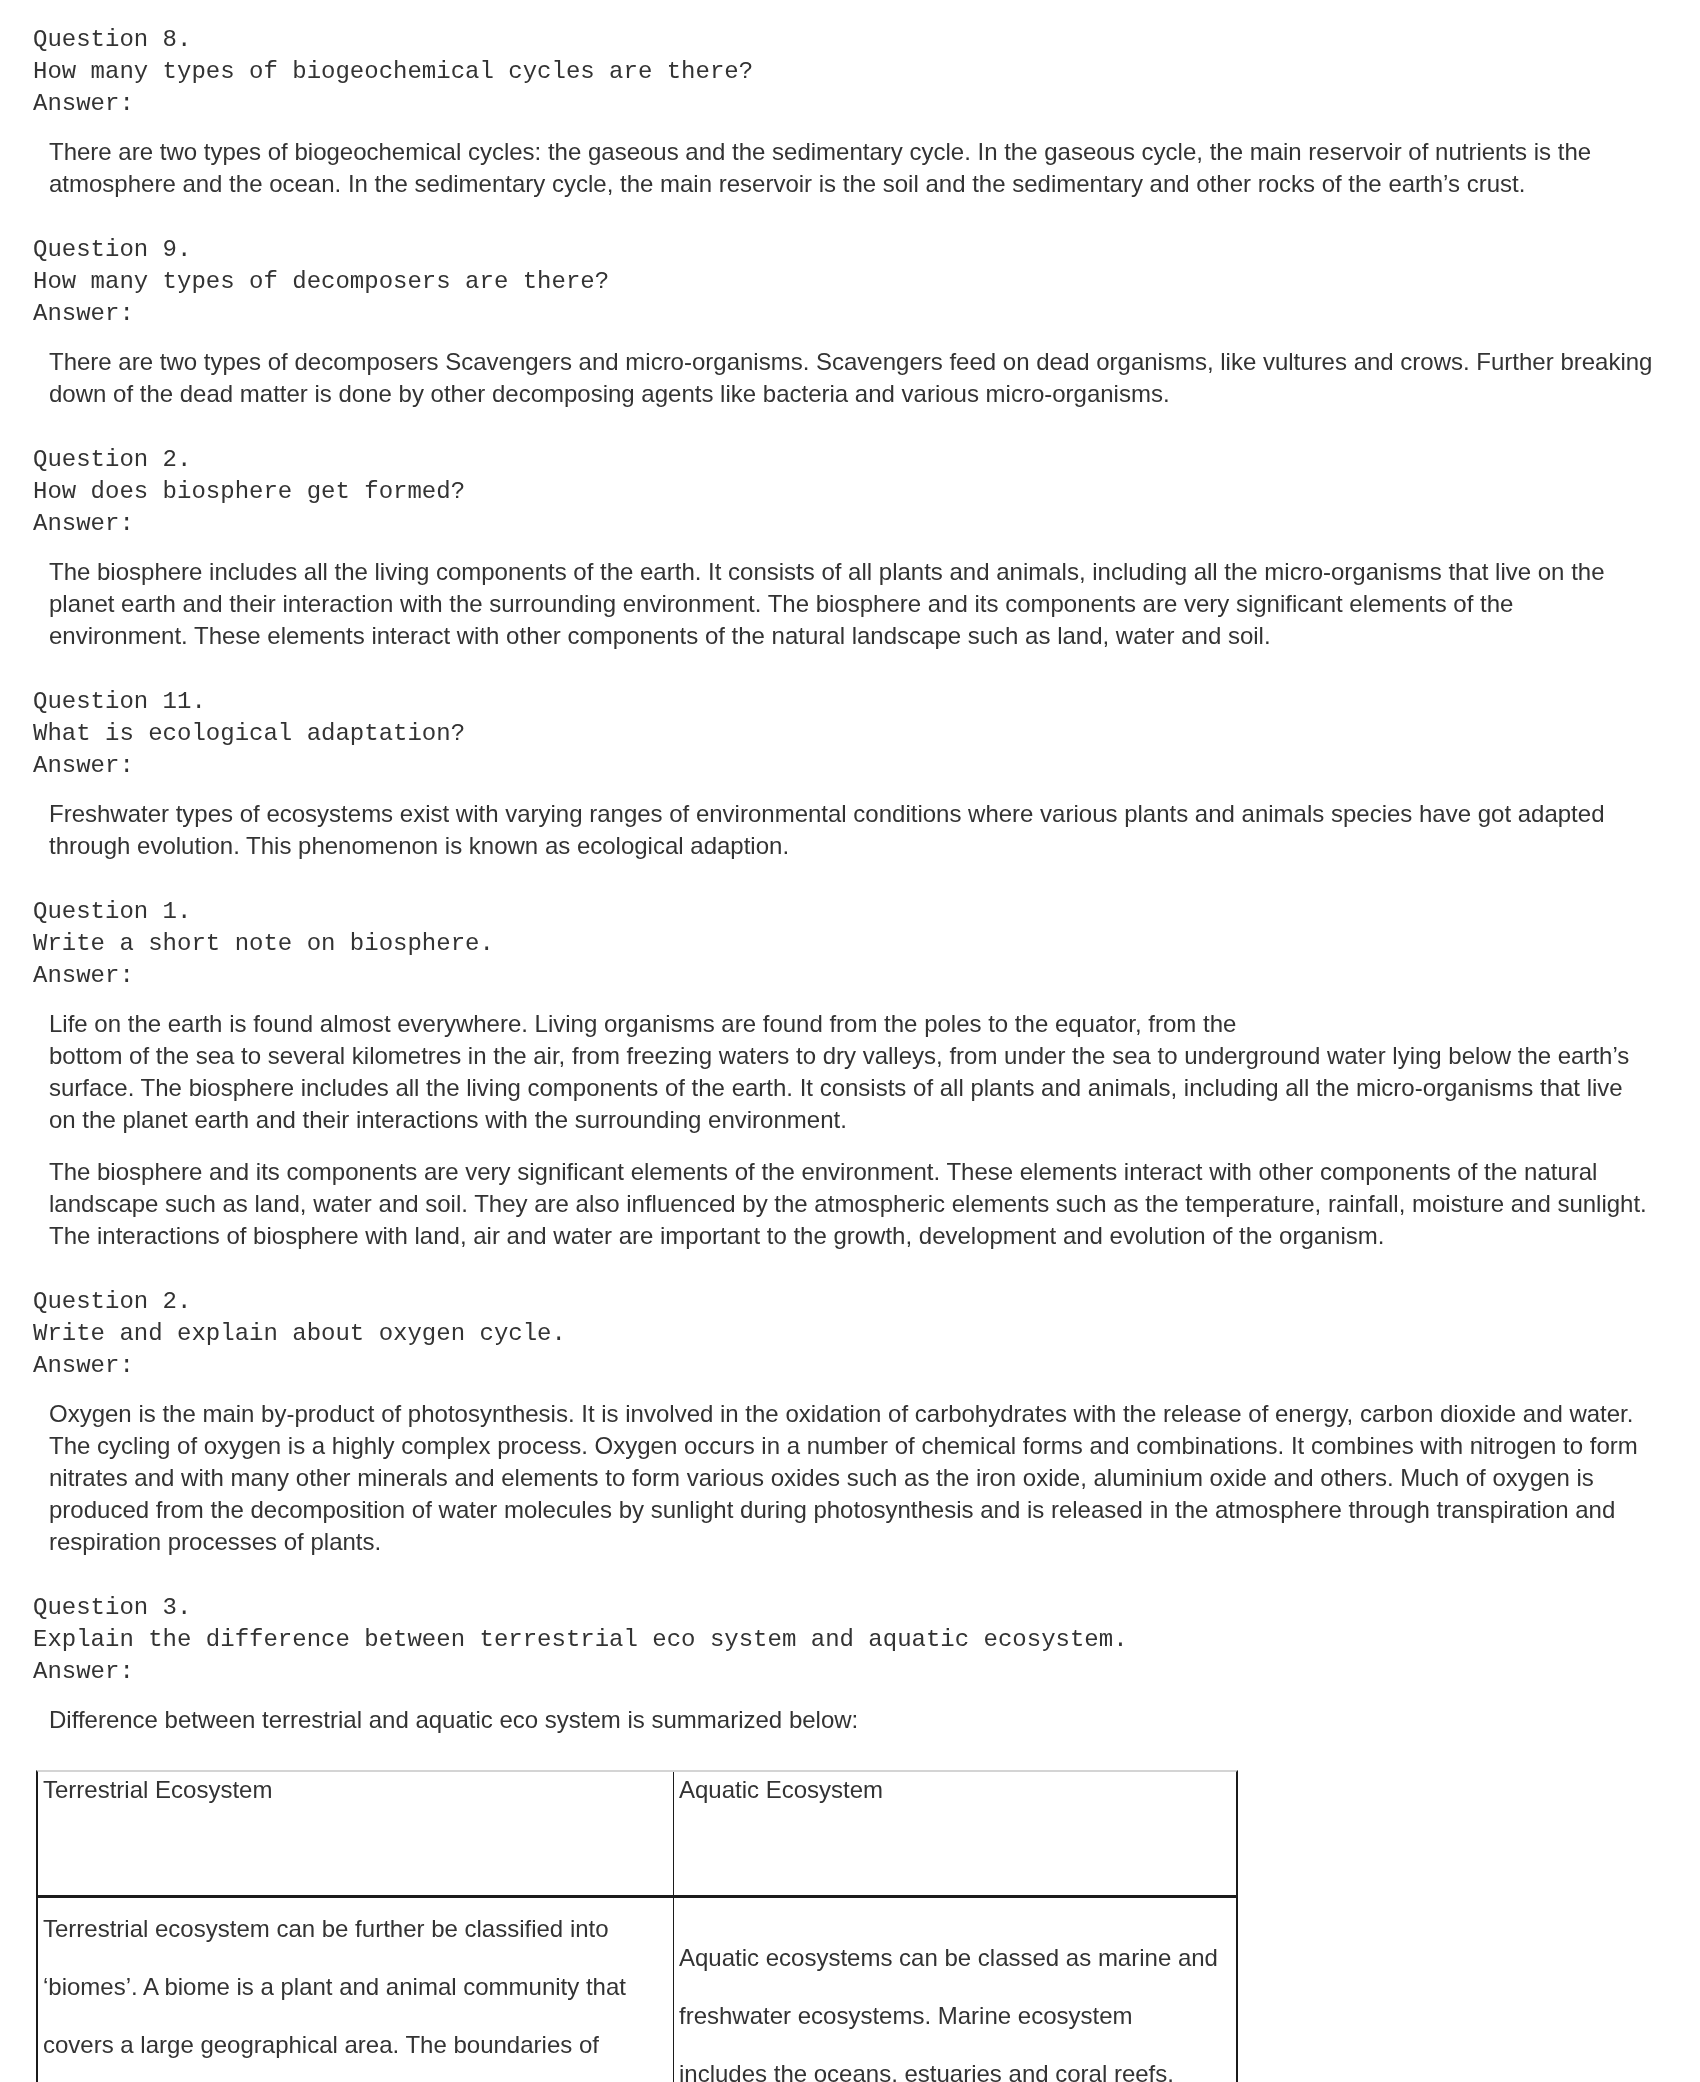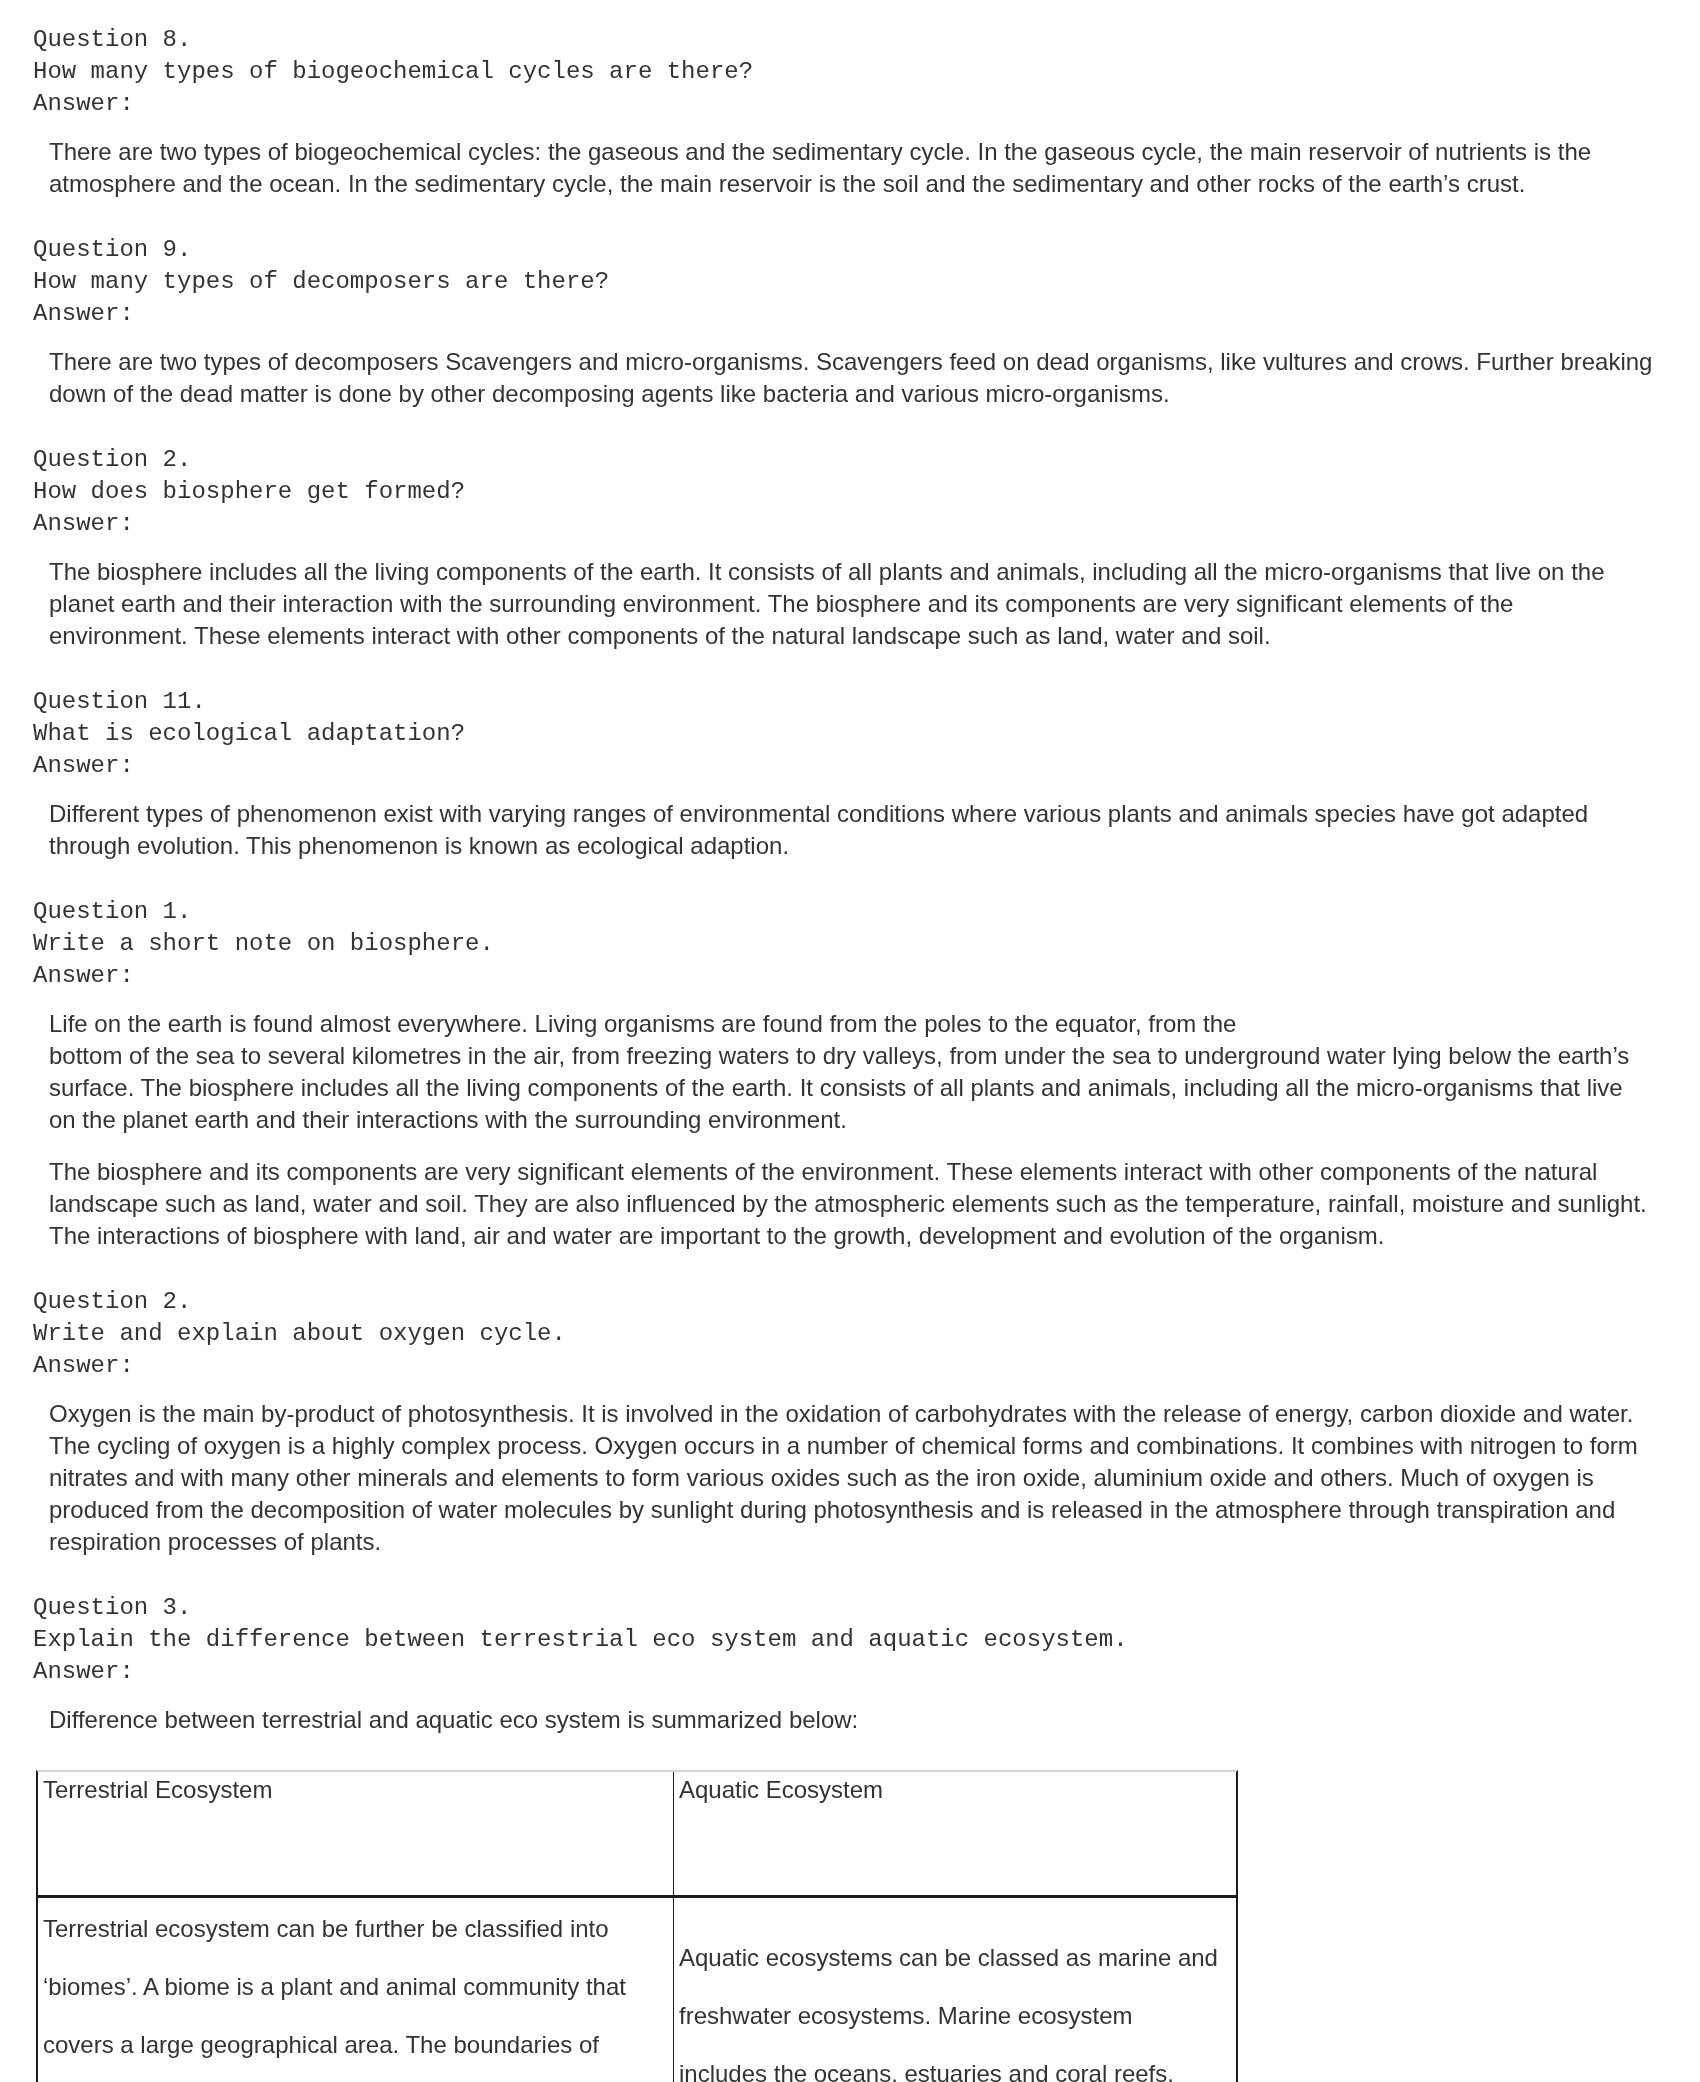--- a/index.html
+++ b/index.html
@@ -105,21 +105,21 @@
     <div class="line">Question 2.</div>
     <div class="line">How does biosphere get formed?</div>
     <div class="line">Answer:</div>
     <div class="para">The biosphere includes all the living components of the earth. It consists of all plants and animals, including all the micro-organisms that live on the planet earth and their interaction with the surrounding environment. The biosphere and its components are very significant elements of the environment. These elements interact with other components of the natural landscape such as land, water and soil.</div>
   </section>
 
   <section class="qa">
     <div class="line">Question 11.</div>
     <div class="line">What is ecological adaptation?</div>
     <div class="line">Answer:</div>
-    <div class="para">Different types of phenomenon exist with varying ranges of environmental conditions where various plants and animals species have got adapted through evolution. This phenomenon is known as ecological adaption.</div>
+    <div class="para">Freshwater types of ecosystems exist with varying ranges of environmental conditions where various plants and animals species have got adapted through evolution. This phenomenon is known as ecological adaption.</div>
   </section>
 
 
   <section class="qa">
     <div class="line">Question 1.</div>
     <div class="line">Write a short note on biosphere.</div>
     <div class="line">Answer:</div>
     <div class="para">
       <div>Life on the earth is found almost everywhere. Living organisms are found from the poles to the equator, from the</div>
       <div>bottom of the sea to several kilometres in the air, from freezing waters to dry valleys, from under the sea to underground water lying below the earth’s surface. The biosphere includes all the living components of the earth. It consists of all plants and animals, including all the micro-organisms that live on the planet earth and their interactions with the surrounding environment.</div>

